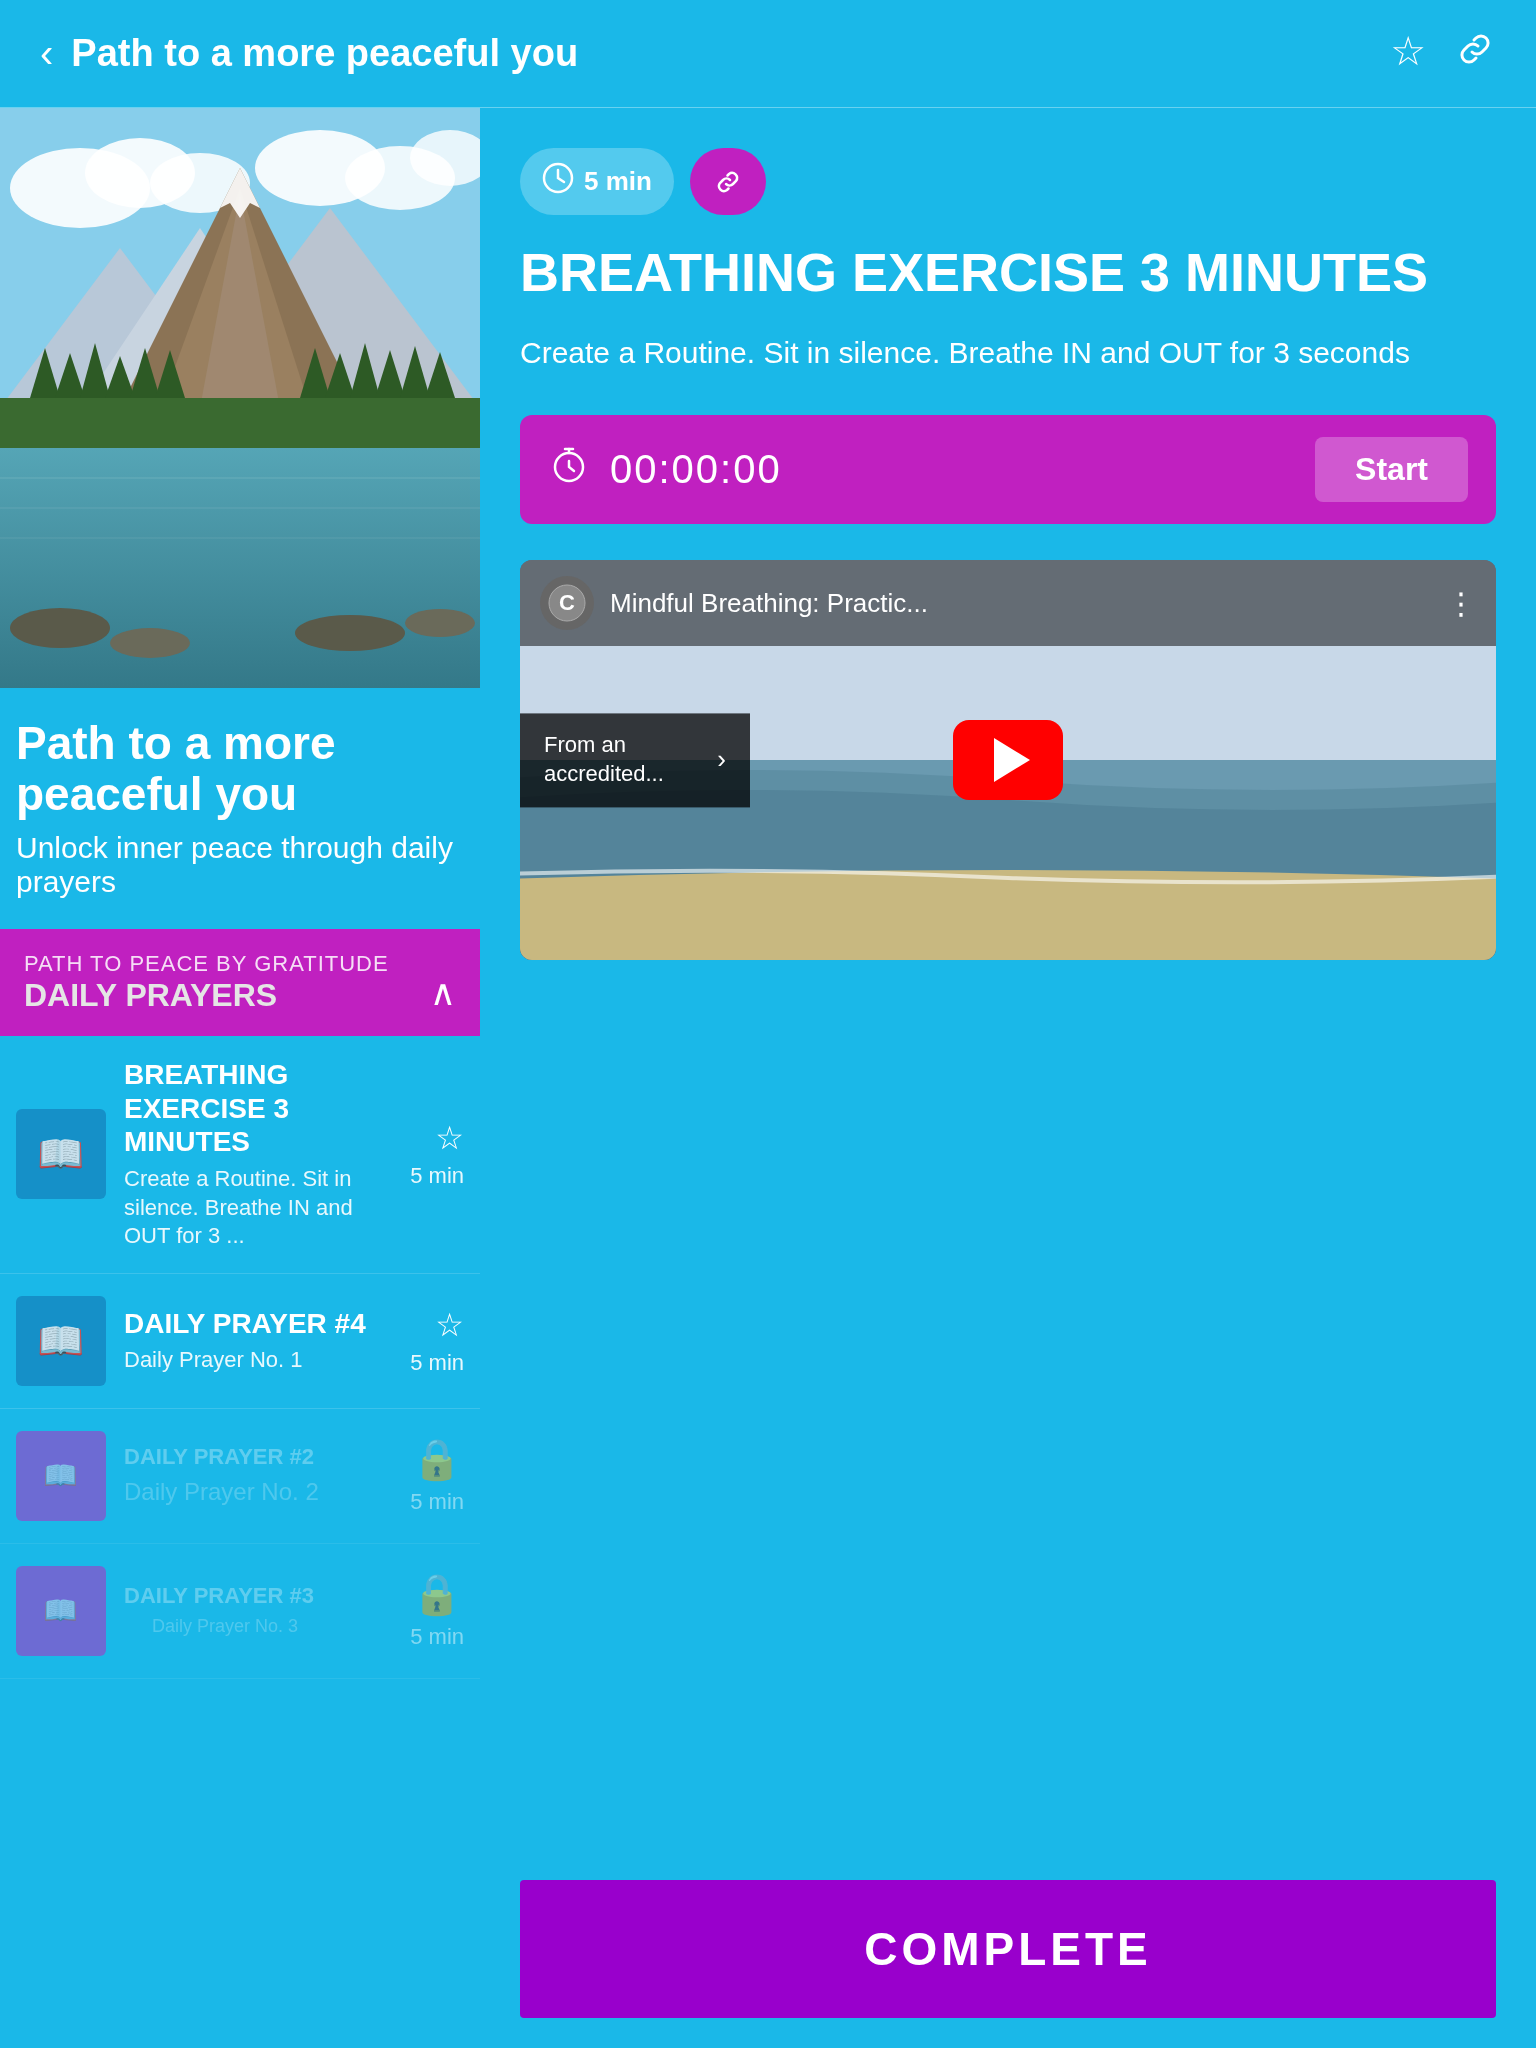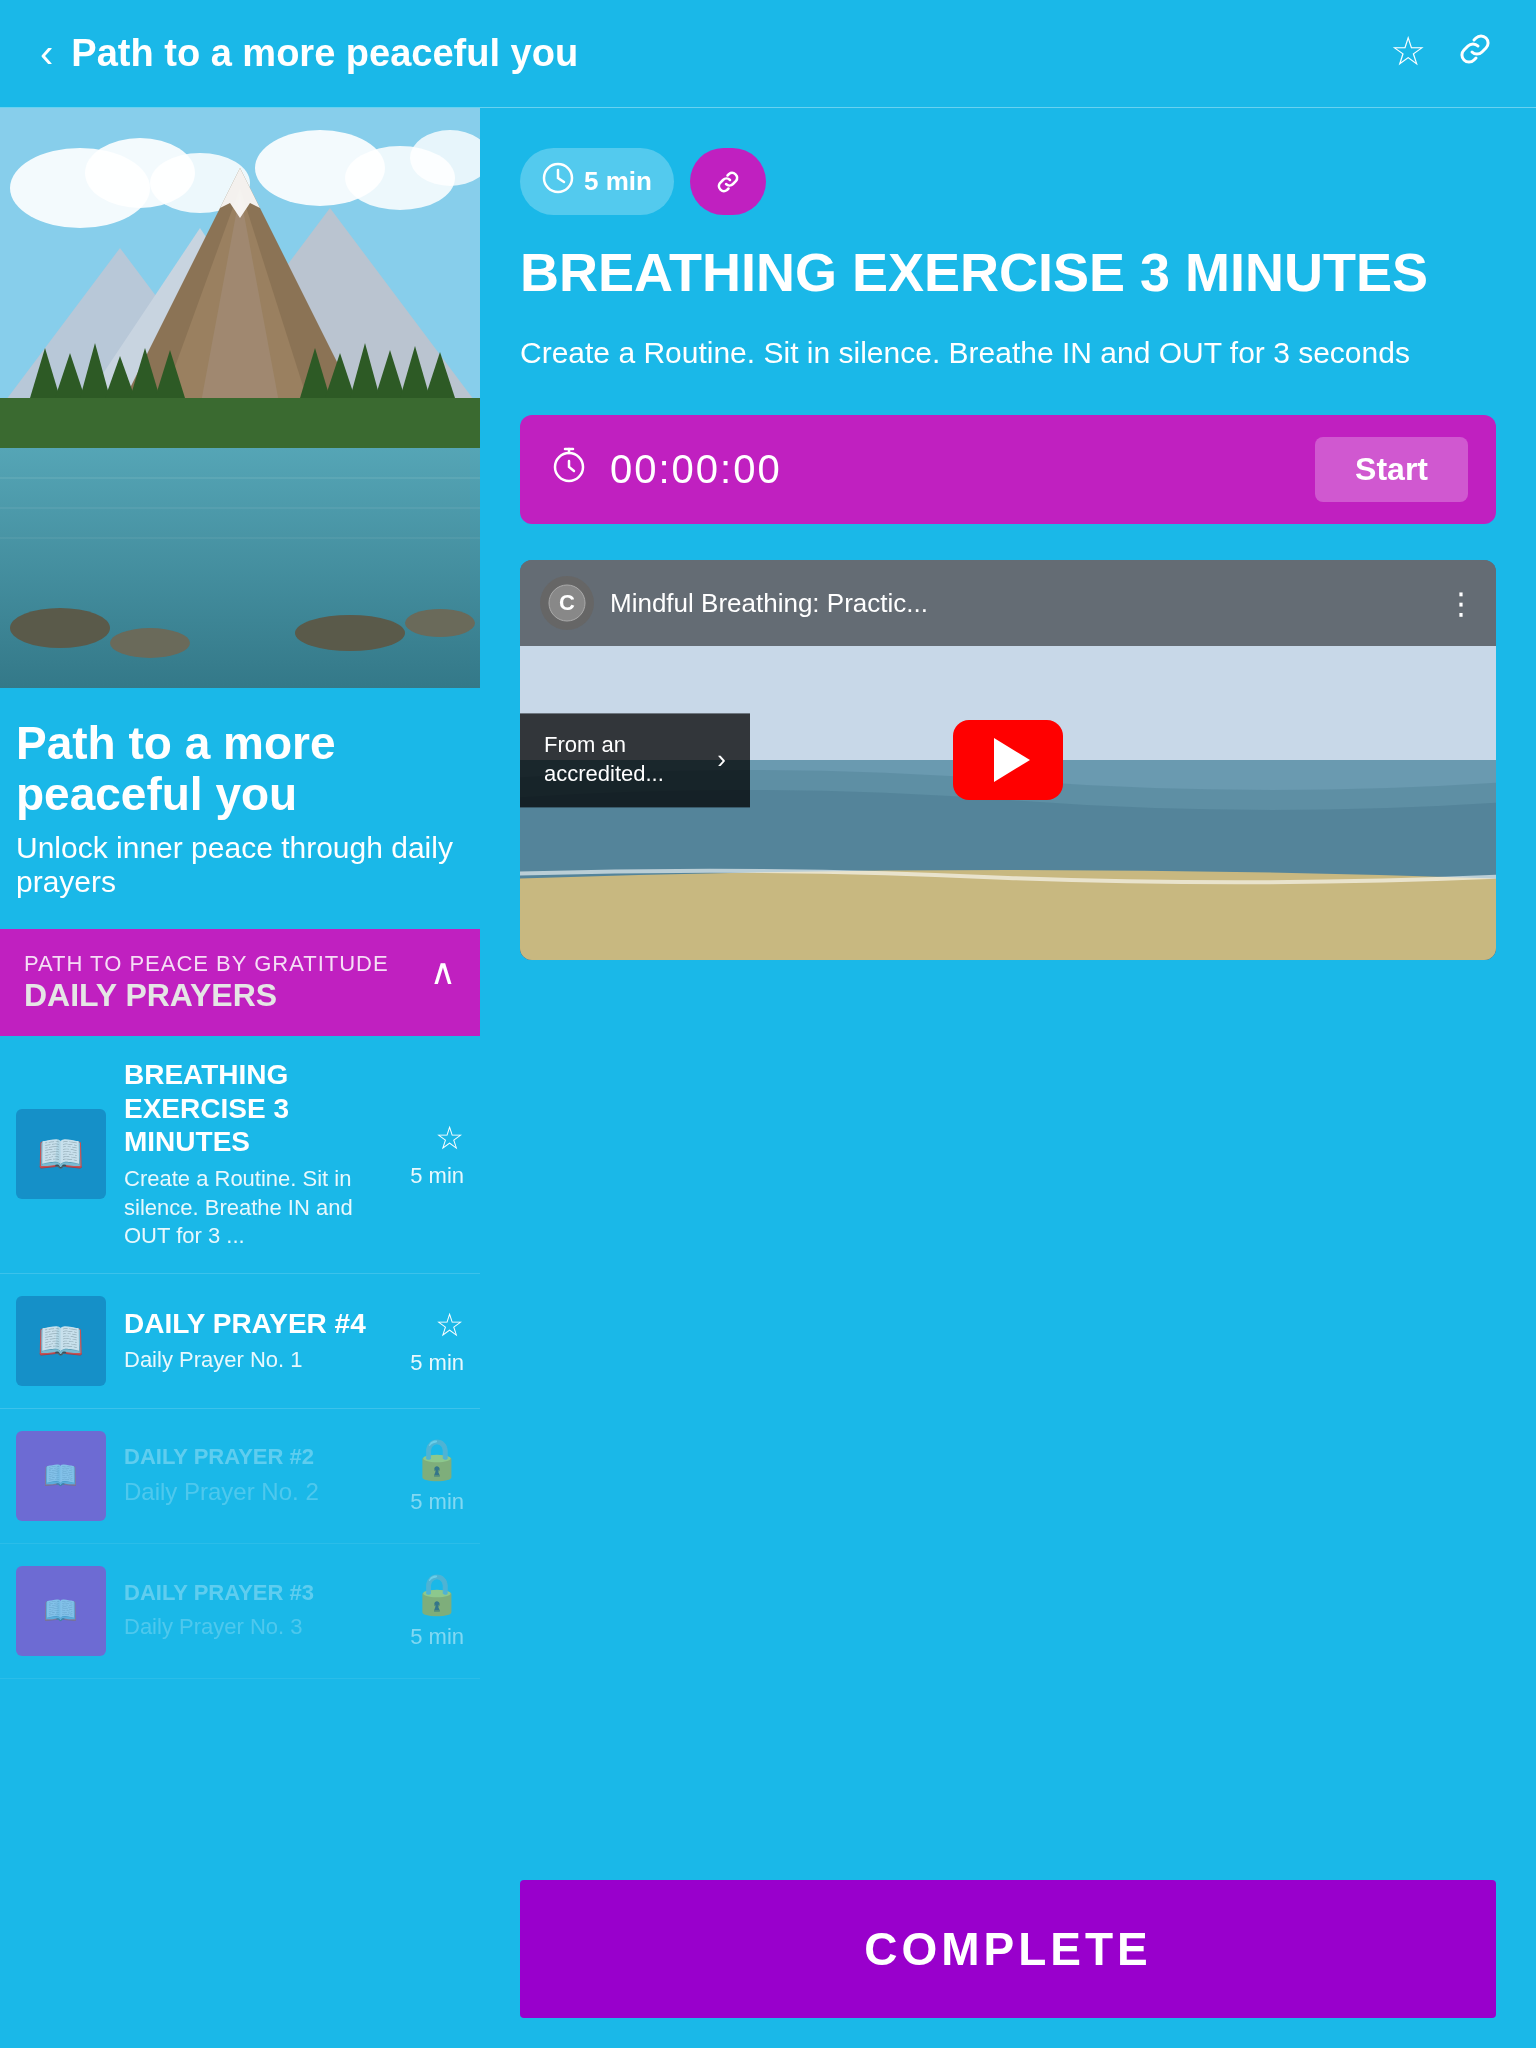--- a/index.html
+++ b/index.html
@@ -91,21 +91,21 @@
       font-size: 30px;
       color: #fff;
       font-weight: 400;
     }
 
     
     .section-header {
       background: #c020c0;
       padding: 22px 24px;
       display: flex;
-      align-items: flex-start;
+      align-items: flex-end;
       justify-content: space-between;
       margin-top: 10px;
     }
     .section-header-text .section-tag {
       font-size: 22px;
       color: rgba(255,255,255,0.85);
       font-weight: 500;
       letter-spacing: 1px;
       text-transform: uppercase;
     }
@@ -517,21 +517,21 @@
           <span class="lesson-duration">5 min</span>
         </div>
       </div>
 
       <div class="lesson-item locked">
         <div class="lesson-thumb" style="background:#c020c0;">
           <span class="lesson-thumb-icon" style="font-size:28px;">📖</span>
         </div>
         <div class="lesson-info">
           <div class="lesson-title" style="opacity:0.6;font-size:22px;">DAILY PRAYER #3</div>
-          <div class="lesson-desc" style="opacity:0.5;font-size:22px;">Daily Prayer No. 3</div>
+          <div class="lesson-desc" style="opacity:0.5;font-size:18px;margin-left:28px;">Daily Prayer No. 3</div>
         </div>
         <div class="lesson-meta" style="align-items:center; justify-content:center;">
           <span class="lock-icon">🔒</span>
           <span class="lesson-duration">5 min</span>
         </div>
       </div>
 
     </div>
   </div>
 

